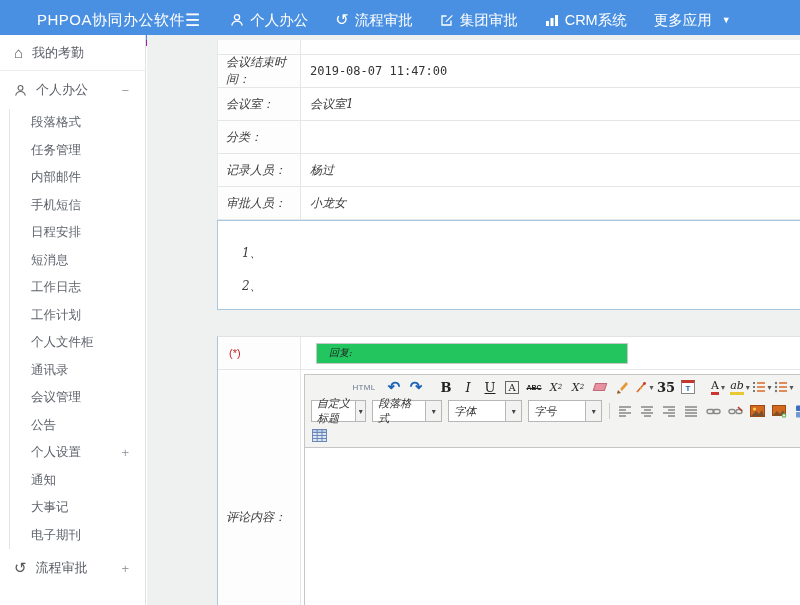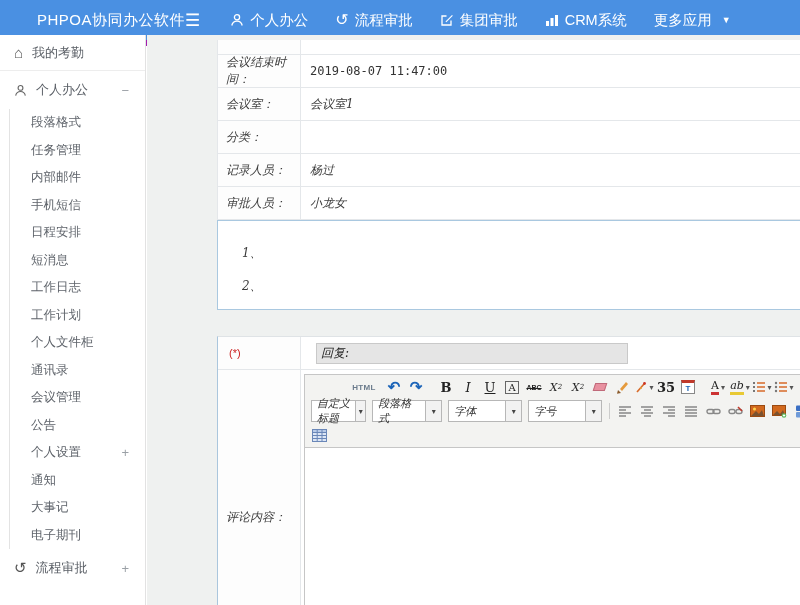--- a/index.html
+++ b/index.html
@@ -46,32 +46,32 @@
   .valcell { flex:1; display:flex; align-items:center; padding-left:9px; }
   .kai { font-family:"DejaVu Serif", serif; font-style:italic; font-size:12px; color:#3c3c3c; }
   .mono { font-family:"DejaVu Sans Mono", monospace; font-size:12px; color:#333; font-style:normal; }
   .redmark { color:#cc2222; font-size:11px; margin-left:3px; font-style:normal; }
 
   .bigbox { width:810px; border:1px solid #a9c8e0; background:#fff; height:90px; padding-top:16px; }
   .bigbox .li { padding-left:24px; line-height:33px; }
 
   .tbl2 { margin-top:26px; border:1px solid #dfe3e6; border-left-color:#aac6dd; border-bottom:none; }
   .subject-input { margin-left:6px; width:312px; height:21px; border:1px solid #c9c9c9;
-    font-family:"DejaVu Serif", serif; font-style:italic; font-size:12px; color:#222;
-    padding:0 4px; background:#e5e5e5; }
+    font-family:"DejaVu Serif", serif; font-style:italic; font-size:10px; color:#222;
+    padding:0 12px; background:#22c55e; }
   .trow-content { height:295px; border-bottom:none; }
 
   
   .editorcell { flex:1; padding:4px 0 0 3px; }
   .editor { width:512px; border:1px solid #c6c6c6; background:#f3f3f1; }
   .tb-row { display:flex; align-items:center; padding:2px 3px; height:24px; }
   .tb-btn { min-width:20px; height:20px; display:flex; align-items:center; justify-content:center;
     margin:0 1px; cursor:pointer; color:#444; }
   .tb-sep { width:1px; height:16px; background:#ccc; margin:0 4px; }
-  .g-html { font-size:8px; font-weight:bold; color:#6b7b8c; letter-spacing:.3px;margin-left:46px; }
+  .g-html { font-size:8px; font-weight:normal; color:#6b7b8c; letter-spacing:.3px;margin-left:46px; }
   .g-undo { color:#1c64b8; font-size:15px; font-weight:bold; }
   .g-b { font-family:"DejaVu Serif", serif; font-weight:bold; font-size:13px; color:#222; }
   .g-i { font-family:"DejaVu Serif", serif; font-style:italic; font-size:13px; color:#222; }
   .g-u { font-family:"DejaVu Serif", serif; font-size:13px; text-decoration:underline; color:#222; }
   .g-box { font-family:"DejaVu Serif", serif; font-size:10px; border:1px solid #666;
     padding:0 2px; color:#222; }
   .g-abc { font-size:7px; font-weight:bold; text-decoration:line-through; color:#222; }
   .g-x { font-family:"DejaVu Serif", serif; font-size:11px; font-style:italic; color:#222; }
   .g-x sup, .g-x sub { font-size:7px; }
   .g-quote { font-family:"DejaVu Serif", serif; font-weight:bold; font-size:13px; color:#222; }

